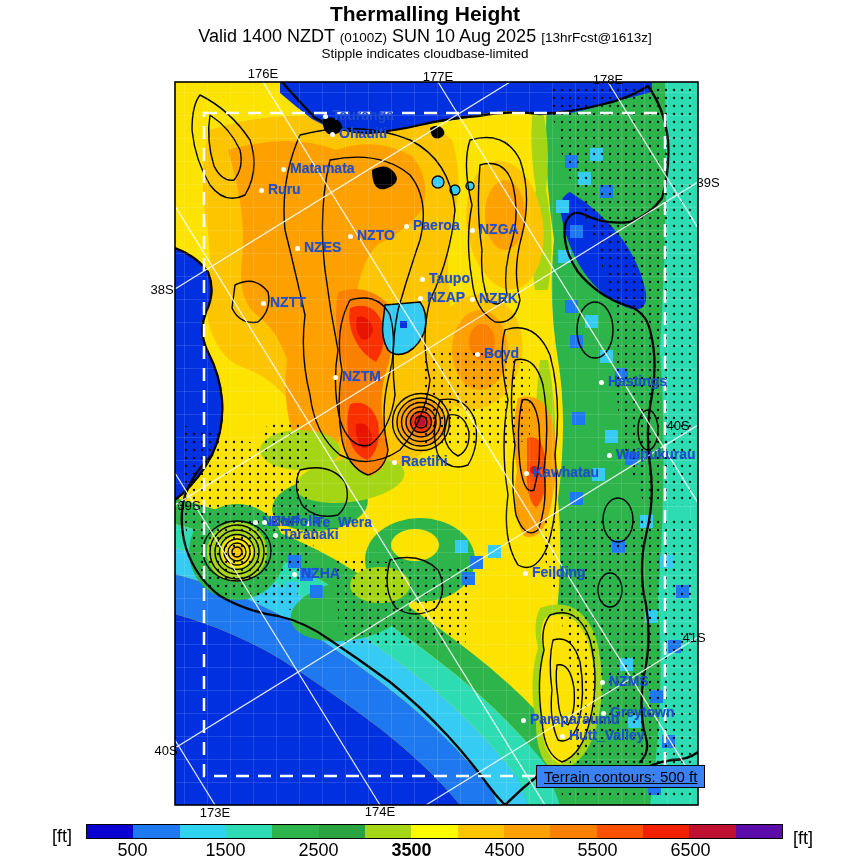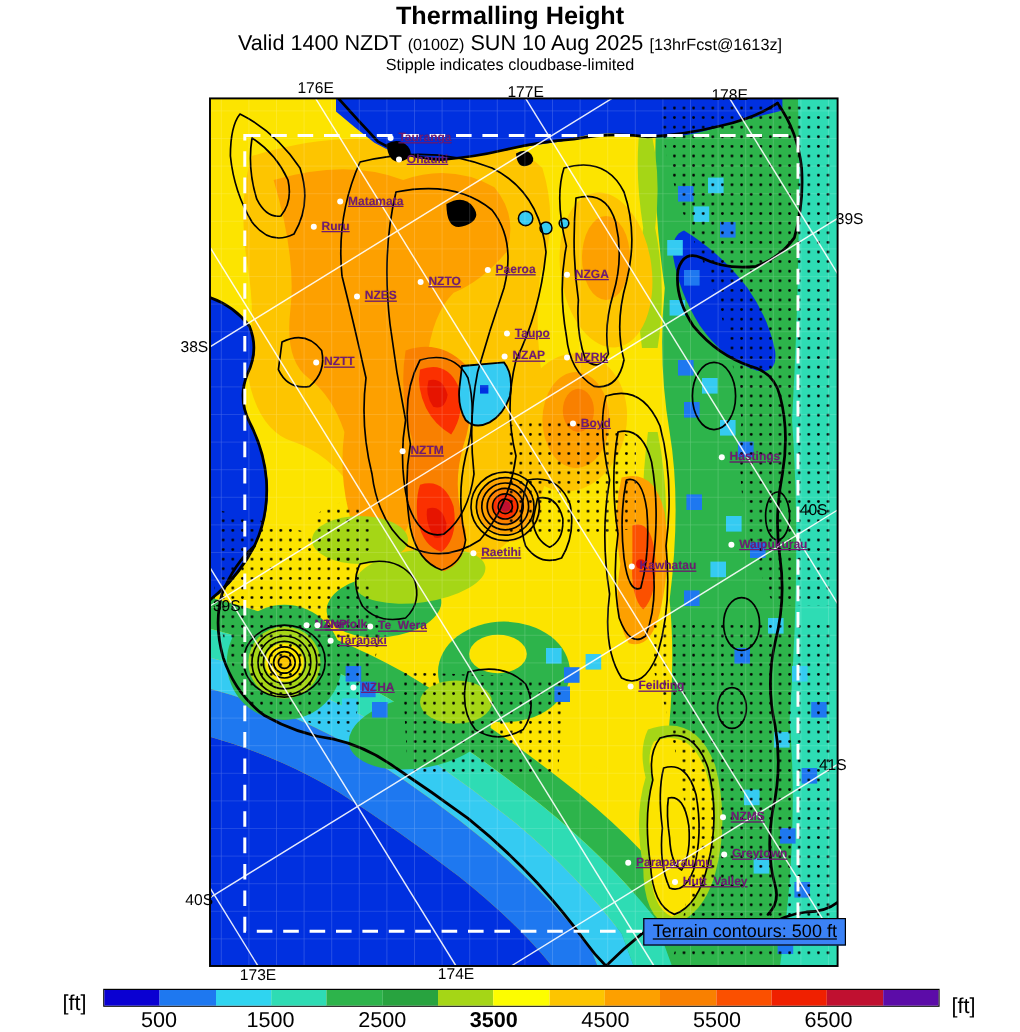--- a/index.html
+++ b/index.html
@@ -5,22 +5,22 @@
   html,body{margin:0;padding:0;background:#fff;}
   #page{position:relative;width:850px;height:860px;background:#fff;overflow:hidden;
         font-family:"Liberation Sans", sans-serif;}
   .hdr{position:absolute;left:0;width:850px;text-align:center;color:#000;}
   #title{top:2px;font-size:21px;font-weight:bold;}
   #subtitle{top:26px;font-size:18px;}
   #subtitle .small{font-size:13.5px;}
   #note{top:46px;font-size:13.5px;}
   #mapsvg{position:absolute;left:0;top:0;}
   .coord{position:absolute;font-size:13px;color:#000;transform:translate(-50%,-50%);white-space:nowrap;}
-  .place{position:absolute;color:#701a75;font-size:10px;font-weight:bold;white-space:nowrap;
-         transform:translate(0,-50%);text-shadow:0 0 1px rgba(0,0,0,.25);text-decoration:underline;}
+  .place{position:absolute;color:#1d4ed8;font-size:14px;font-weight:bold;white-space:nowrap;
+         transform:translate(0,-50%);text-shadow:0 0 1px rgba(0,0,0,.25);}
   .place .dot{display:inline-block;width:5px;height:5px;border-radius:50%;background:#fff;
          vertical-align:middle;margin-right:4px;}
   #bar{position:absolute;left:86px;top:824px;width:697px;height:15px;display:flex;
        border:1px solid #000;box-sizing:border-box;}
   #bar .seg{flex:1 1 0;height:100%;}
   .tick{position:absolute;top:840px;font-size:18px;color:#000;transform:translateX(-50%);}
   .unit{position:absolute;font-size:18px;color:#000;}
   #unitL{left:52px;top:826px;}
   #unitR{left:793px;top:828px;}
   #terrainbox{position:absolute;left:536px;top:765px;border:1.5px solid #000;background:#3b82f6;

